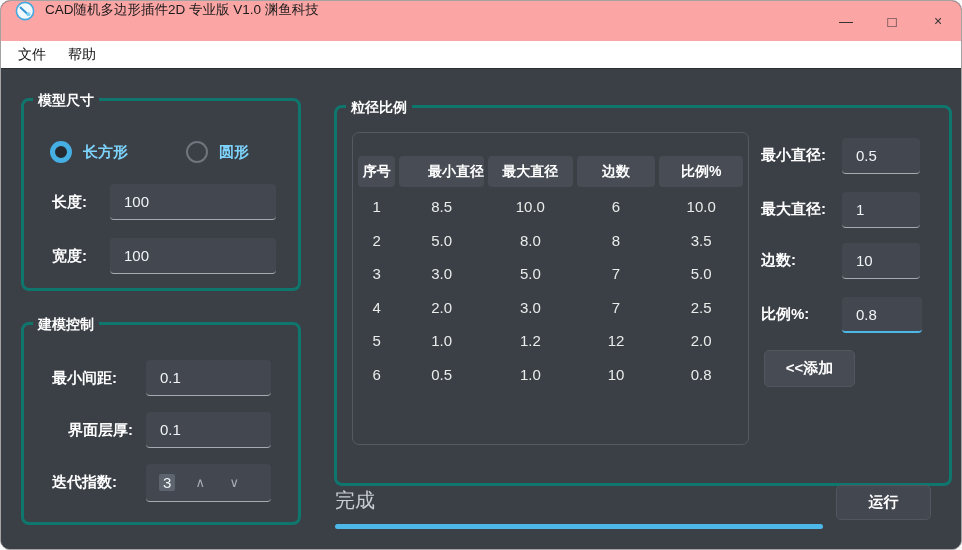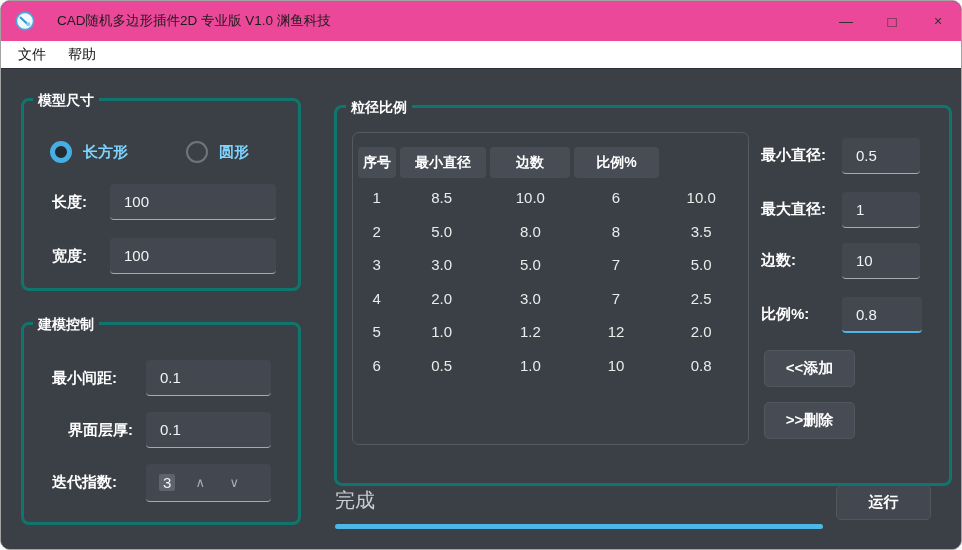--- a/index.html
+++ b/index.html
@@ -1,21 +1,21 @@
 <!DOCTYPE html>
 <html><head>
 <meta charset="utf-8">
 <style>
   html,body { margin:0; padding:0; background:#fafafa; }
   body { width:962px; height:550px; position:relative; font-family:"Liberation Sans", sans-serif; }
   .window { position:absolute; inset:0; box-sizing:border-box; border:1px solid #a3a3a3;
             border-radius:10px; overflow:hidden; background:#3b4047; }
 
   
-  .titlebar { height:40px; background:#ec4899; display:flex; align-items:center;gap:12px; }
+  .titlebar { height:40px; background:#fca5a5; display:flex; align-items:flex-start; }
   .app-icon { margin-left:14px; width:20px; height:20px; flex:none; }
   .title-text { margin-left:10px; font-size:13.5px; color:#1c1c1c; white-space:nowrap; }
   .win-controls { margin-left:auto; display:flex; height:100%; }
   .win-btn { width:46px; height:100%; display:flex; align-items:center; justify-content:center;
              color:#333; font-size:14px; cursor:default; }
   .win-btn.max { font-size:15px; }
 
   
   .menubar { height:27px; background:#ffffff; display:flex; align-items:center; padding-left:6px; }
   .menu-item { padding:3px 11px; font-size:14px; color:#111; }
@@ -57,25 +57,25 @@
   .spinbox { position:absolute; left:122px; top:139px; width:125px; height:38px; box-sizing:border-box;
              background:#424750; border-bottom:1px solid #a6abb1; border-radius:4px;
              display:flex; align-items:center; }
   .spin-value { margin-left:13px; color:#f1f4f6; font-size:15px; background:#5d646d;
                 padding:0 4px; border-radius:2px; }
   .spin-btn { color:#a7adb5; font-size:13px; width:34px; text-align:center; }
   .spin-btn.up { margin-left:8px; }
 
   
   .ptable { position:absolute; left:15px; top:24px; width:397px; height:313px; box-sizing:border-box;
-            border:1px solid #545a63; border-radius:7px; padding:14px 5px 0 5px; }
+            border:1px solid #545a63; border-radius:7px; padding:23px 5px 0 5px; }
   .thead { display:flex; gap:4px; }
   .hcell { background:#474c55; border-radius:4px; height:31px; line-height:31px; text-align:center;
            color:#ffffff; font-weight:bold; font-size:14px; }
-  .w0{width:38px;} .w1{width:86px;} .w2{width:86px;} .w3{width:80px;} .w4{width:85px;}
+  .w0{width:38px;} .w1{width:86px;text-align:right;} .w2{width:86px;} .w3{width:80px;} .w4{width:85px;}
   .trow { display:flex; gap:4px; height:33.5px; align-items:center; }
   .trow .c { text-align:center; color:#e9ece9; font-size:15px; }
   .tbody { margin-top:3px; }
 
   
   .plabel { position:absolute; left:424px; }
   #pmin-label  { top:38px; }  #pmin-input  { left:505px; top:30px;  width:78px; }
   #pmax-label  { top:92px; }  #pmax-input  { left:505px; top:84px;  width:78px; }
   #pside-label { top:143px; } #pside-input { left:505px; top:135px; width:78px; }
   #pratio-label{ top:197px; } #pratio-input{ left:505px; top:189px; width:80px; }
@@ -148,20 +148,21 @@
       </div>
     </div>
 
     <div class="group" id="group-particle">
       <div class="legend">粒径比例</div>
 
       <div class="ptable">
         <div class="thead">
           <div class="hcell w0">序号</div>
           <div class="hcell w1">最小直径</div>
+          <div class="hcell w2">最大直径</div>
           <div class="hcell w3">边数</div>
           <div class="hcell w4">比例%</div>
         </div>
         <div class="tbody">
 
             <div class="trow">
               <div class="c w0">1</div>
               <div class="c w1">8.5</div>
               <div class="c w2">10.0</div>
               <div class="c w3">6</div>
@@ -213,21 +214,20 @@
       <div class="flabel plabel" id="pmin-label">最小直径:</div>
       <input class="tinput" id="pmin-input" value="0.5" style="">
       <div class="flabel plabel" id="pmax-label">最大直径:</div>
       <input class="tinput" id="pmax-input" value="1" style="">
       <div class="flabel plabel" id="pside-label">边数:</div>
       <input class="tinput" id="pside-input" value="10" style="">
       <div class="flabel plabel" id="pratio-label">比例%:</div>
       <input class="tinput focused" id="pratio-input" autofocus="" value="0.8" style="">
 
       <div class="side-btn" id="add-btn">&lt;&lt;添加</div>
-      <div class="side-btn" id="del-btn">&gt;&gt;删除</div>
     </div>
 
     <div class="status-text">完成</div>
     <div class="progress-track">
       <div class="progress-fill" style="width: 100%;"></div>
     </div>
     <div class="run-btn">运行</div>
 
   </div>
 </div>

